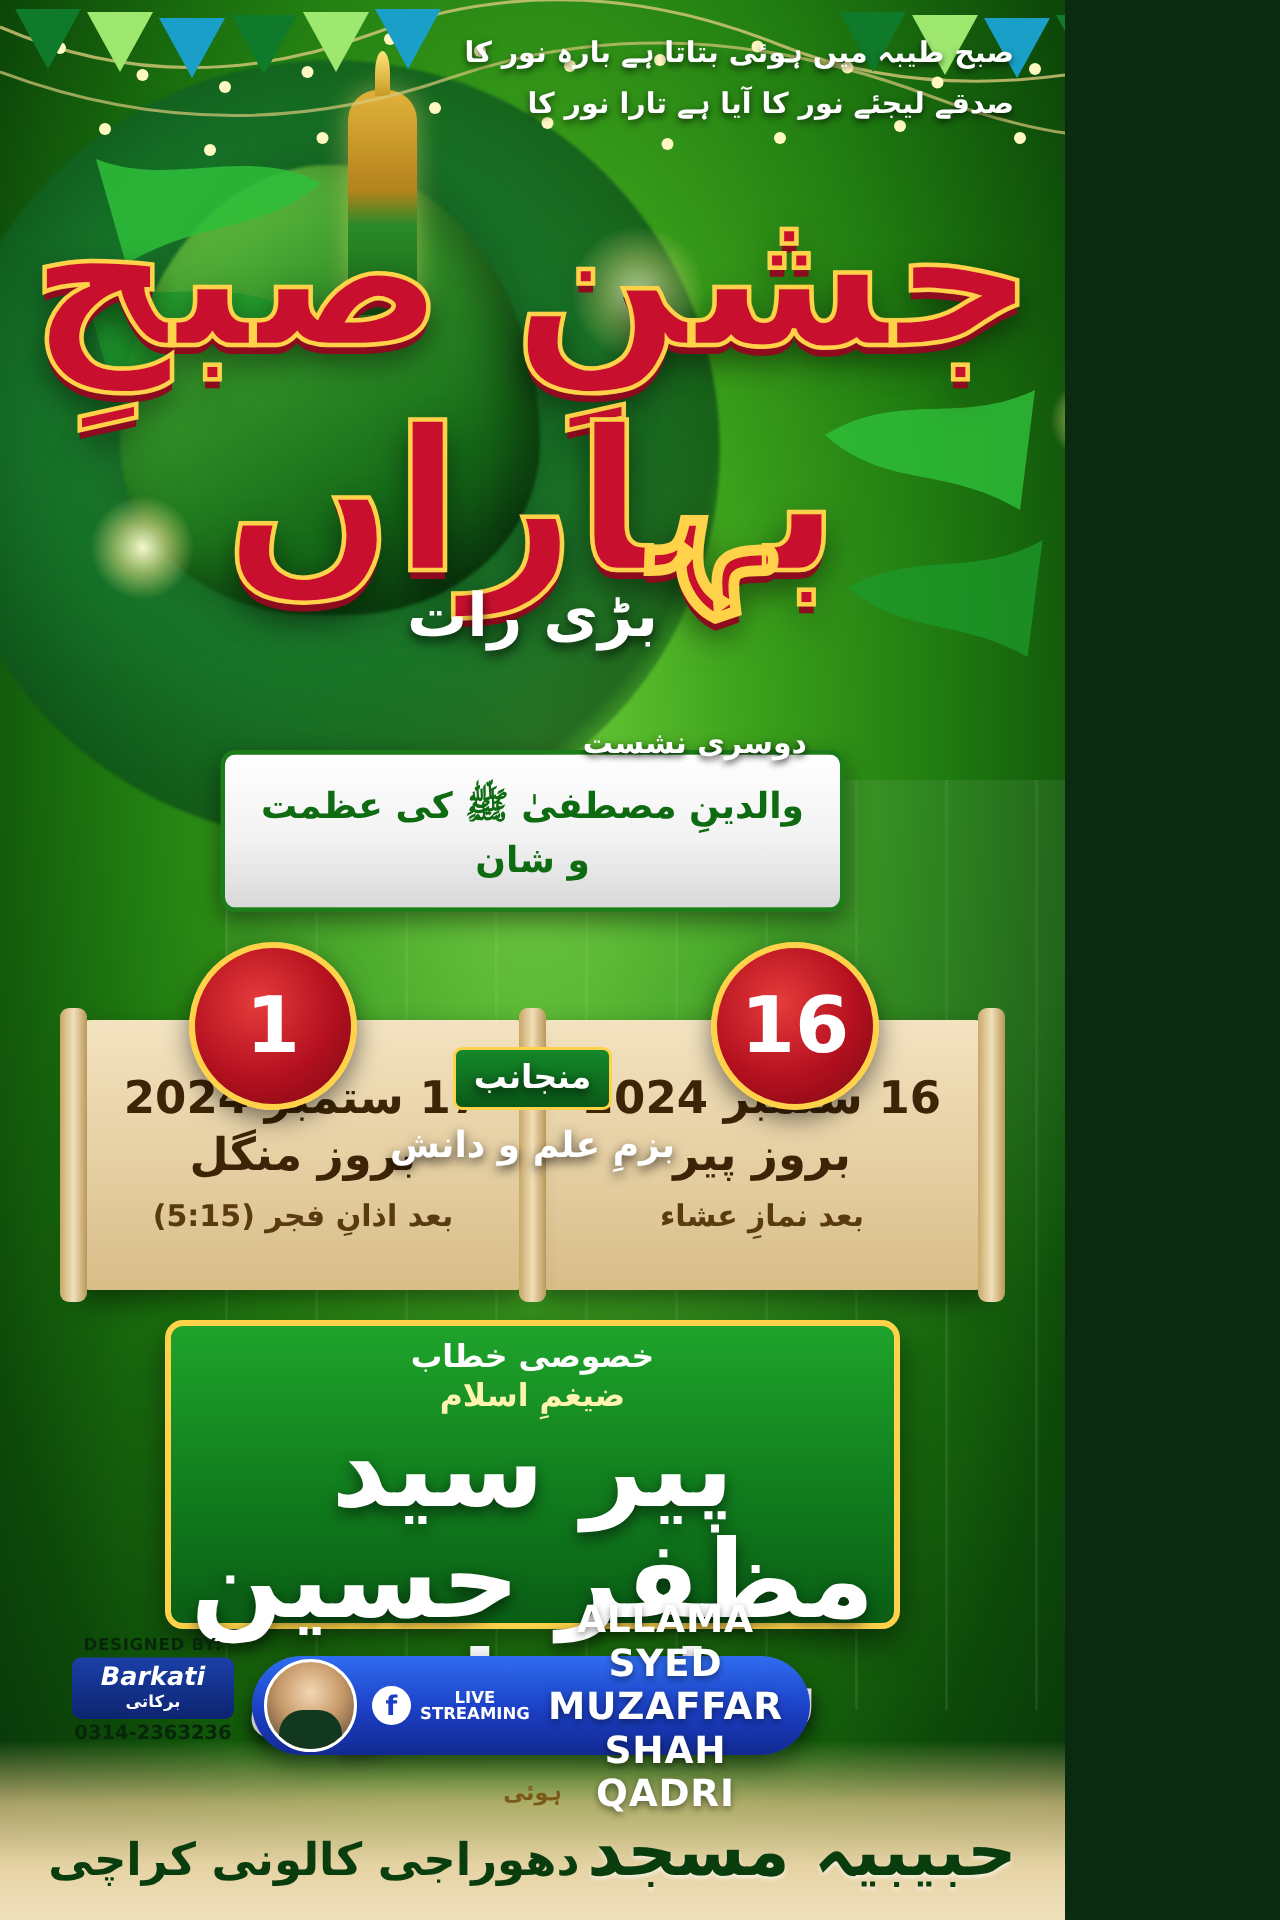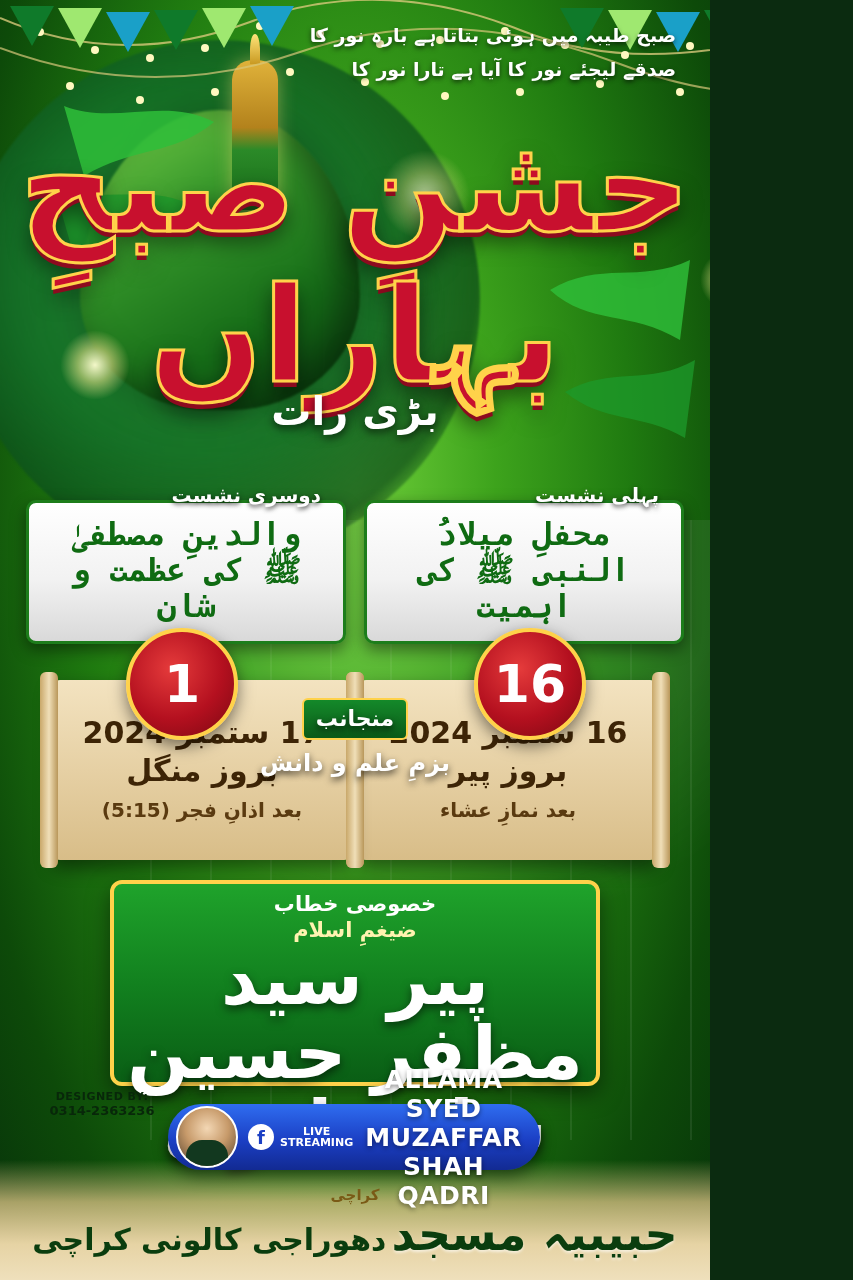--- a/index.html
+++ b/index.html
@@ -177,25 +177,24 @@
     right: 22px;
     direction: rtl;
     font-size: 20px;
     font-weight: bold;
     color: #ffffff;
     text-shadow: 0 2px 5px rgba(0,0,0,.8);
     margin-left: 37px;
   }
   .session .ses-text {
     direction: rtl;
-    font-size: 32px;
+    font-size: 24px;
     font-weight: bold;
     color: #0f6b12;
     line-height: 36px;
-    font-family: Liberation Mono, monospace;
   }
 
   
   .dates {
     position: absolute;
     left: 30px;
     right: 30px;
     top: 640px;
     height: 230px;
   }
@@ -508,24 +507,20 @@
     <div>صدقے لیجئے نور کا آیا ہے تارا نور کا</div>
   </div>
 
   <div class="title-wrap">
     <div class="title-main">جشنِ صبحِ بہاراں</div>
     <div class="title-sub">بڑی رات</div>
   </div>
 
   <div class="sessions">
     <div class="session">
-      <div class="ses-label">پہلی نشست</div>
-      <div class="ses-text">محفلِ میلادُ النبی ﷺ کی اہمیت</div>
-    </div>
-    <div class="session">
       <div class="ses-label">دوسری نشست</div>
       <div class="ses-text">والدینِ مصطفیٰ ﷺ کی عظمت و شان</div>
     </div>
   </div>
 
   <div class="dates">
     <div class="scroll scroll-right">
       <div class="scroll-inner">
         <div class="scroll-date">16 ستمبر 2024 بروز پیر</div>
         <div class="scroll-time">بعد نمازِ عشاء</div>
@@ -550,37 +545,41 @@
   <div class="speaker-panel">
     <div class="speaker-kicker">خصوصی خطاب</div>
     <div class="speaker-title">ضیغمِ اسلام</div>
     <div class="speaker-name">پیر سید مظفر حسین شاہ قادری</div>
   </div>
 
   <div class="bottom-sand"></div>
 
   <div class="designer">
     <div class="designer-head">DESIGNED BY:</div>
+    <div class="designer-logo">
+      <div class="brand">Barkati</div>
+      <div class="brand-ur">برکاتی</div>
+    </div>
     <div class="designer-phone">0314-2363236</div>
   </div>
 
   <div class="live-bar">
     <div class="live-photo"></div>
     <div class="live-fb">f</div>
     <div class="live-word">
       <div>LIVE</div>
       <div>STREAMING</div>
     </div>
     <div class="live-name">
       <div>ALLAMA SYED</div>
       <div>MUZAFFAR SHAH QADRI</div>
     </div>
   </div>
 
   <div class="venue">
-    <span class="venue-badge">کراچی</span>
+    <span class="venue-badge">ہوئی</span>
     <div>
       <span class="venue-name">حبیبیہ مسجد</span>
       <span class="venue-area">دھوراجی کالونی کراچی</span>
     </div>
   </div>
 
 </div>
 
 </body></html>

